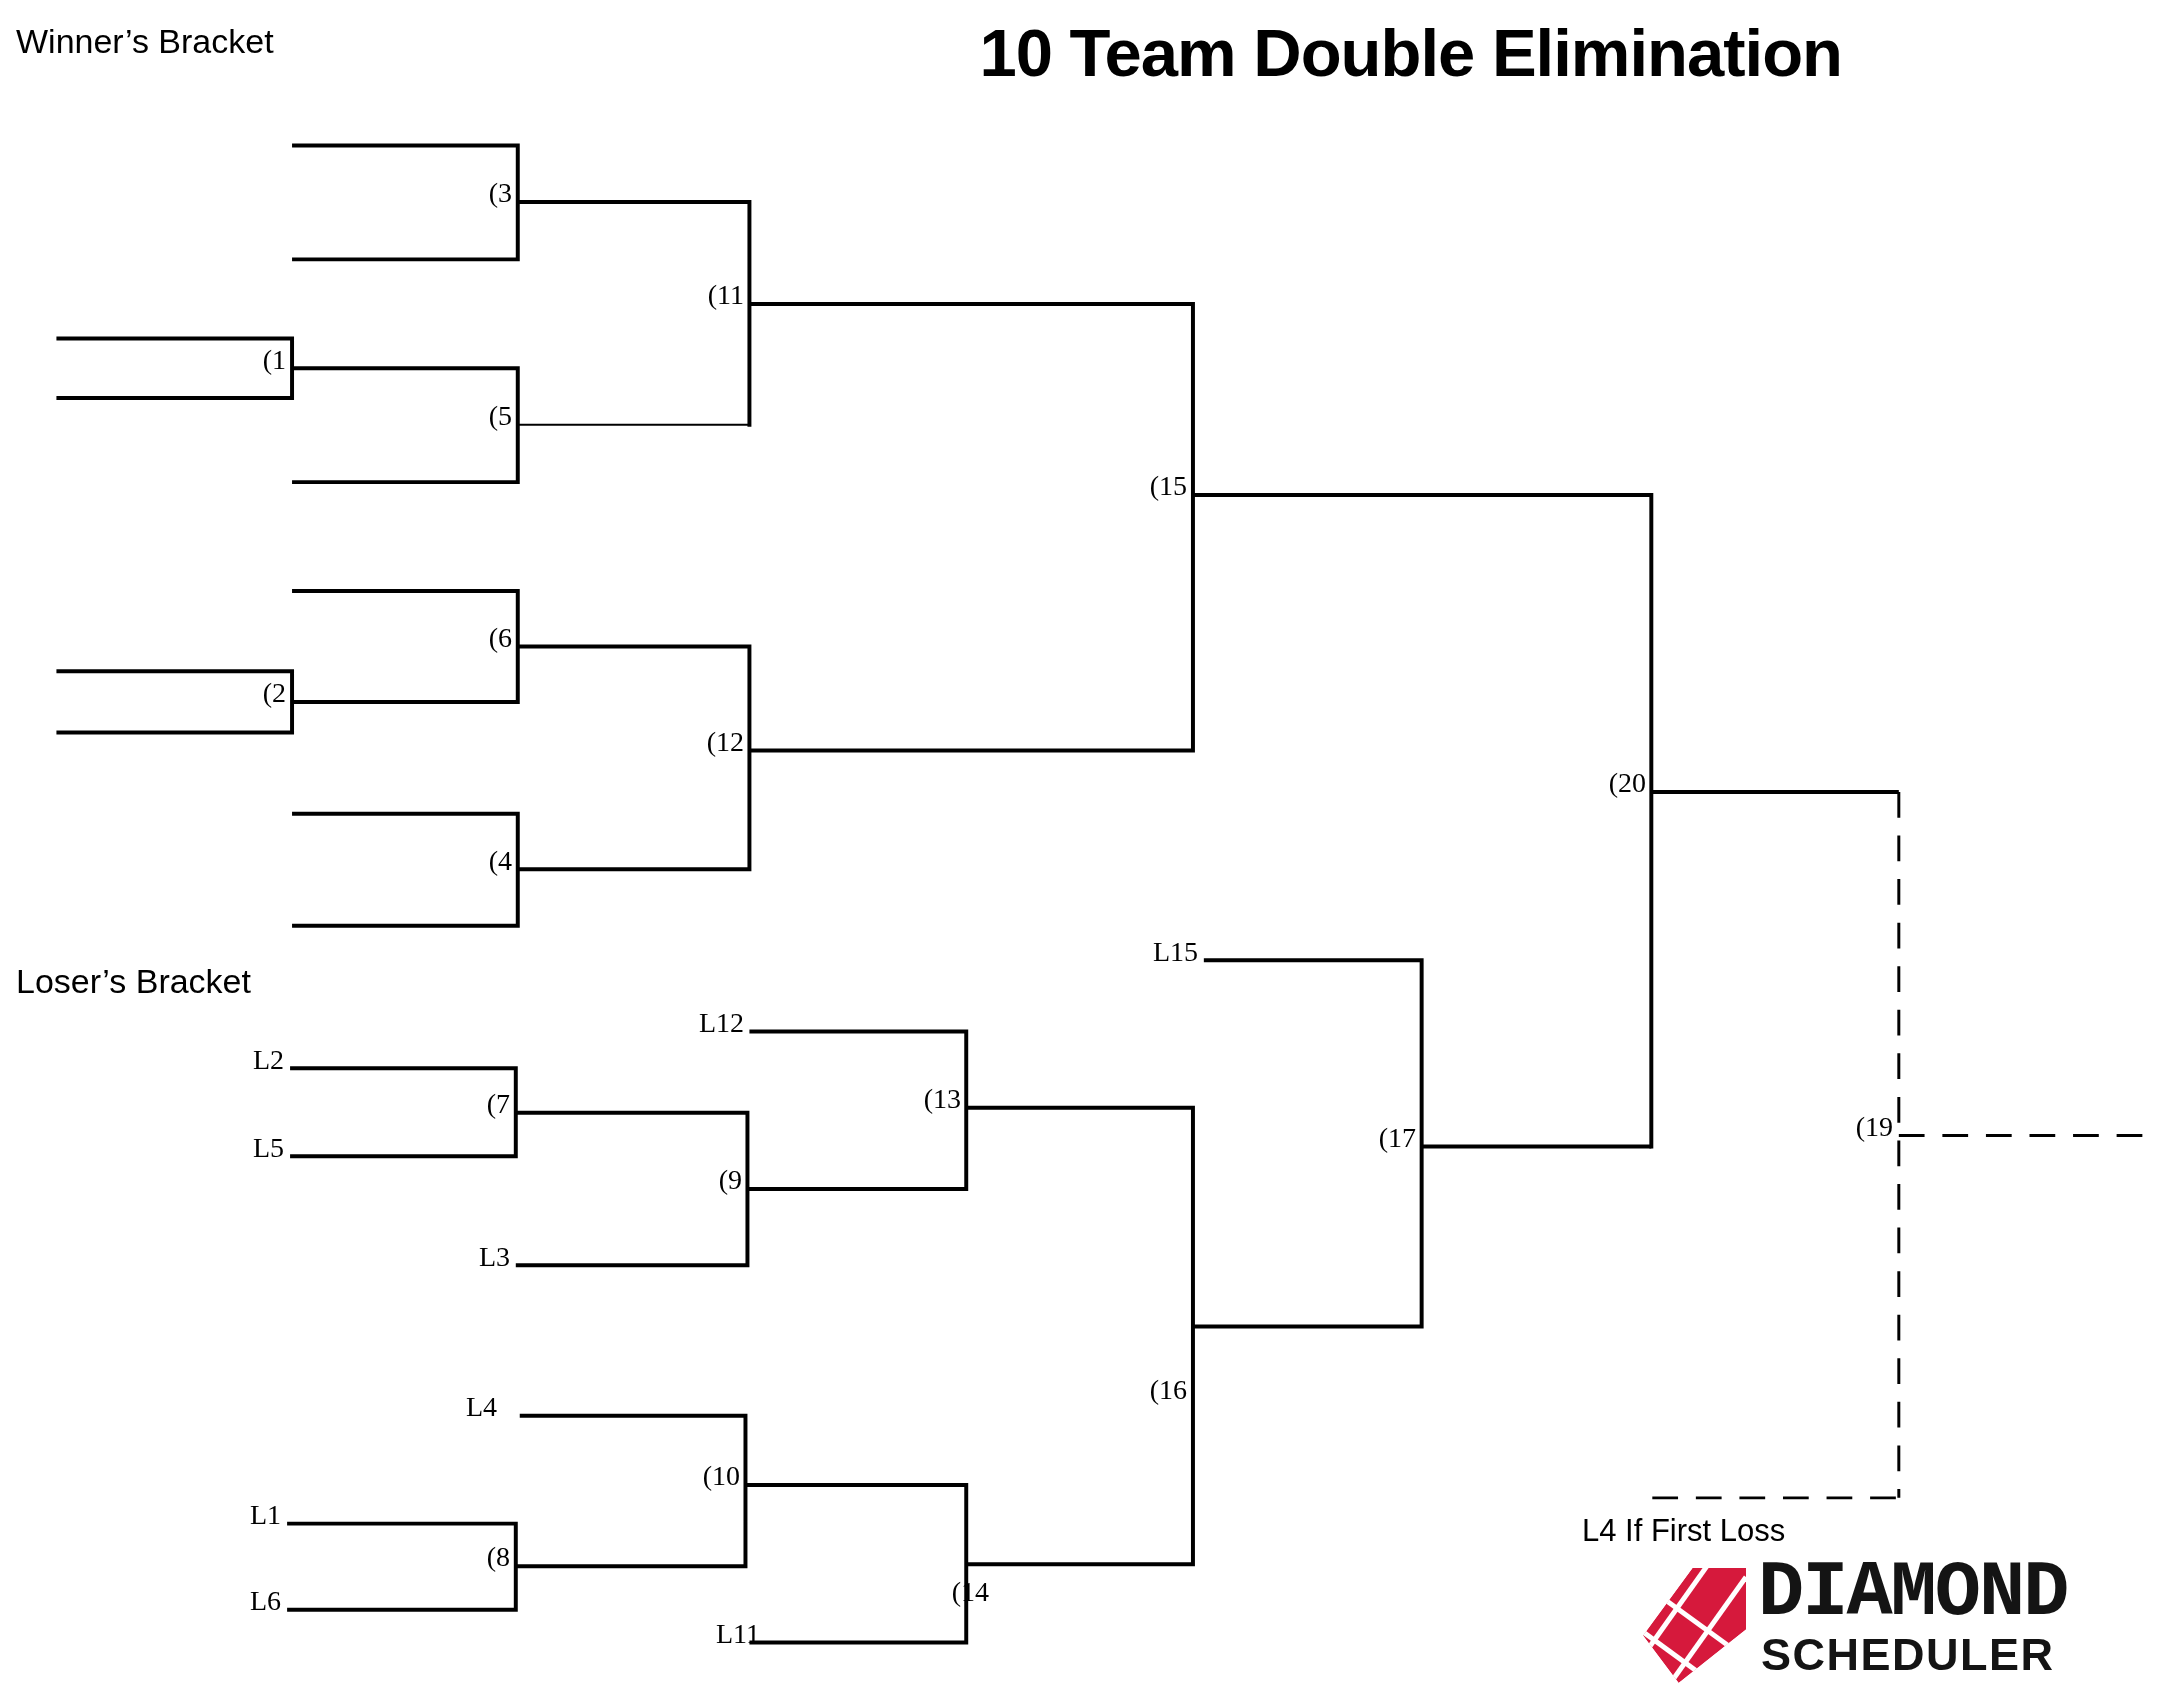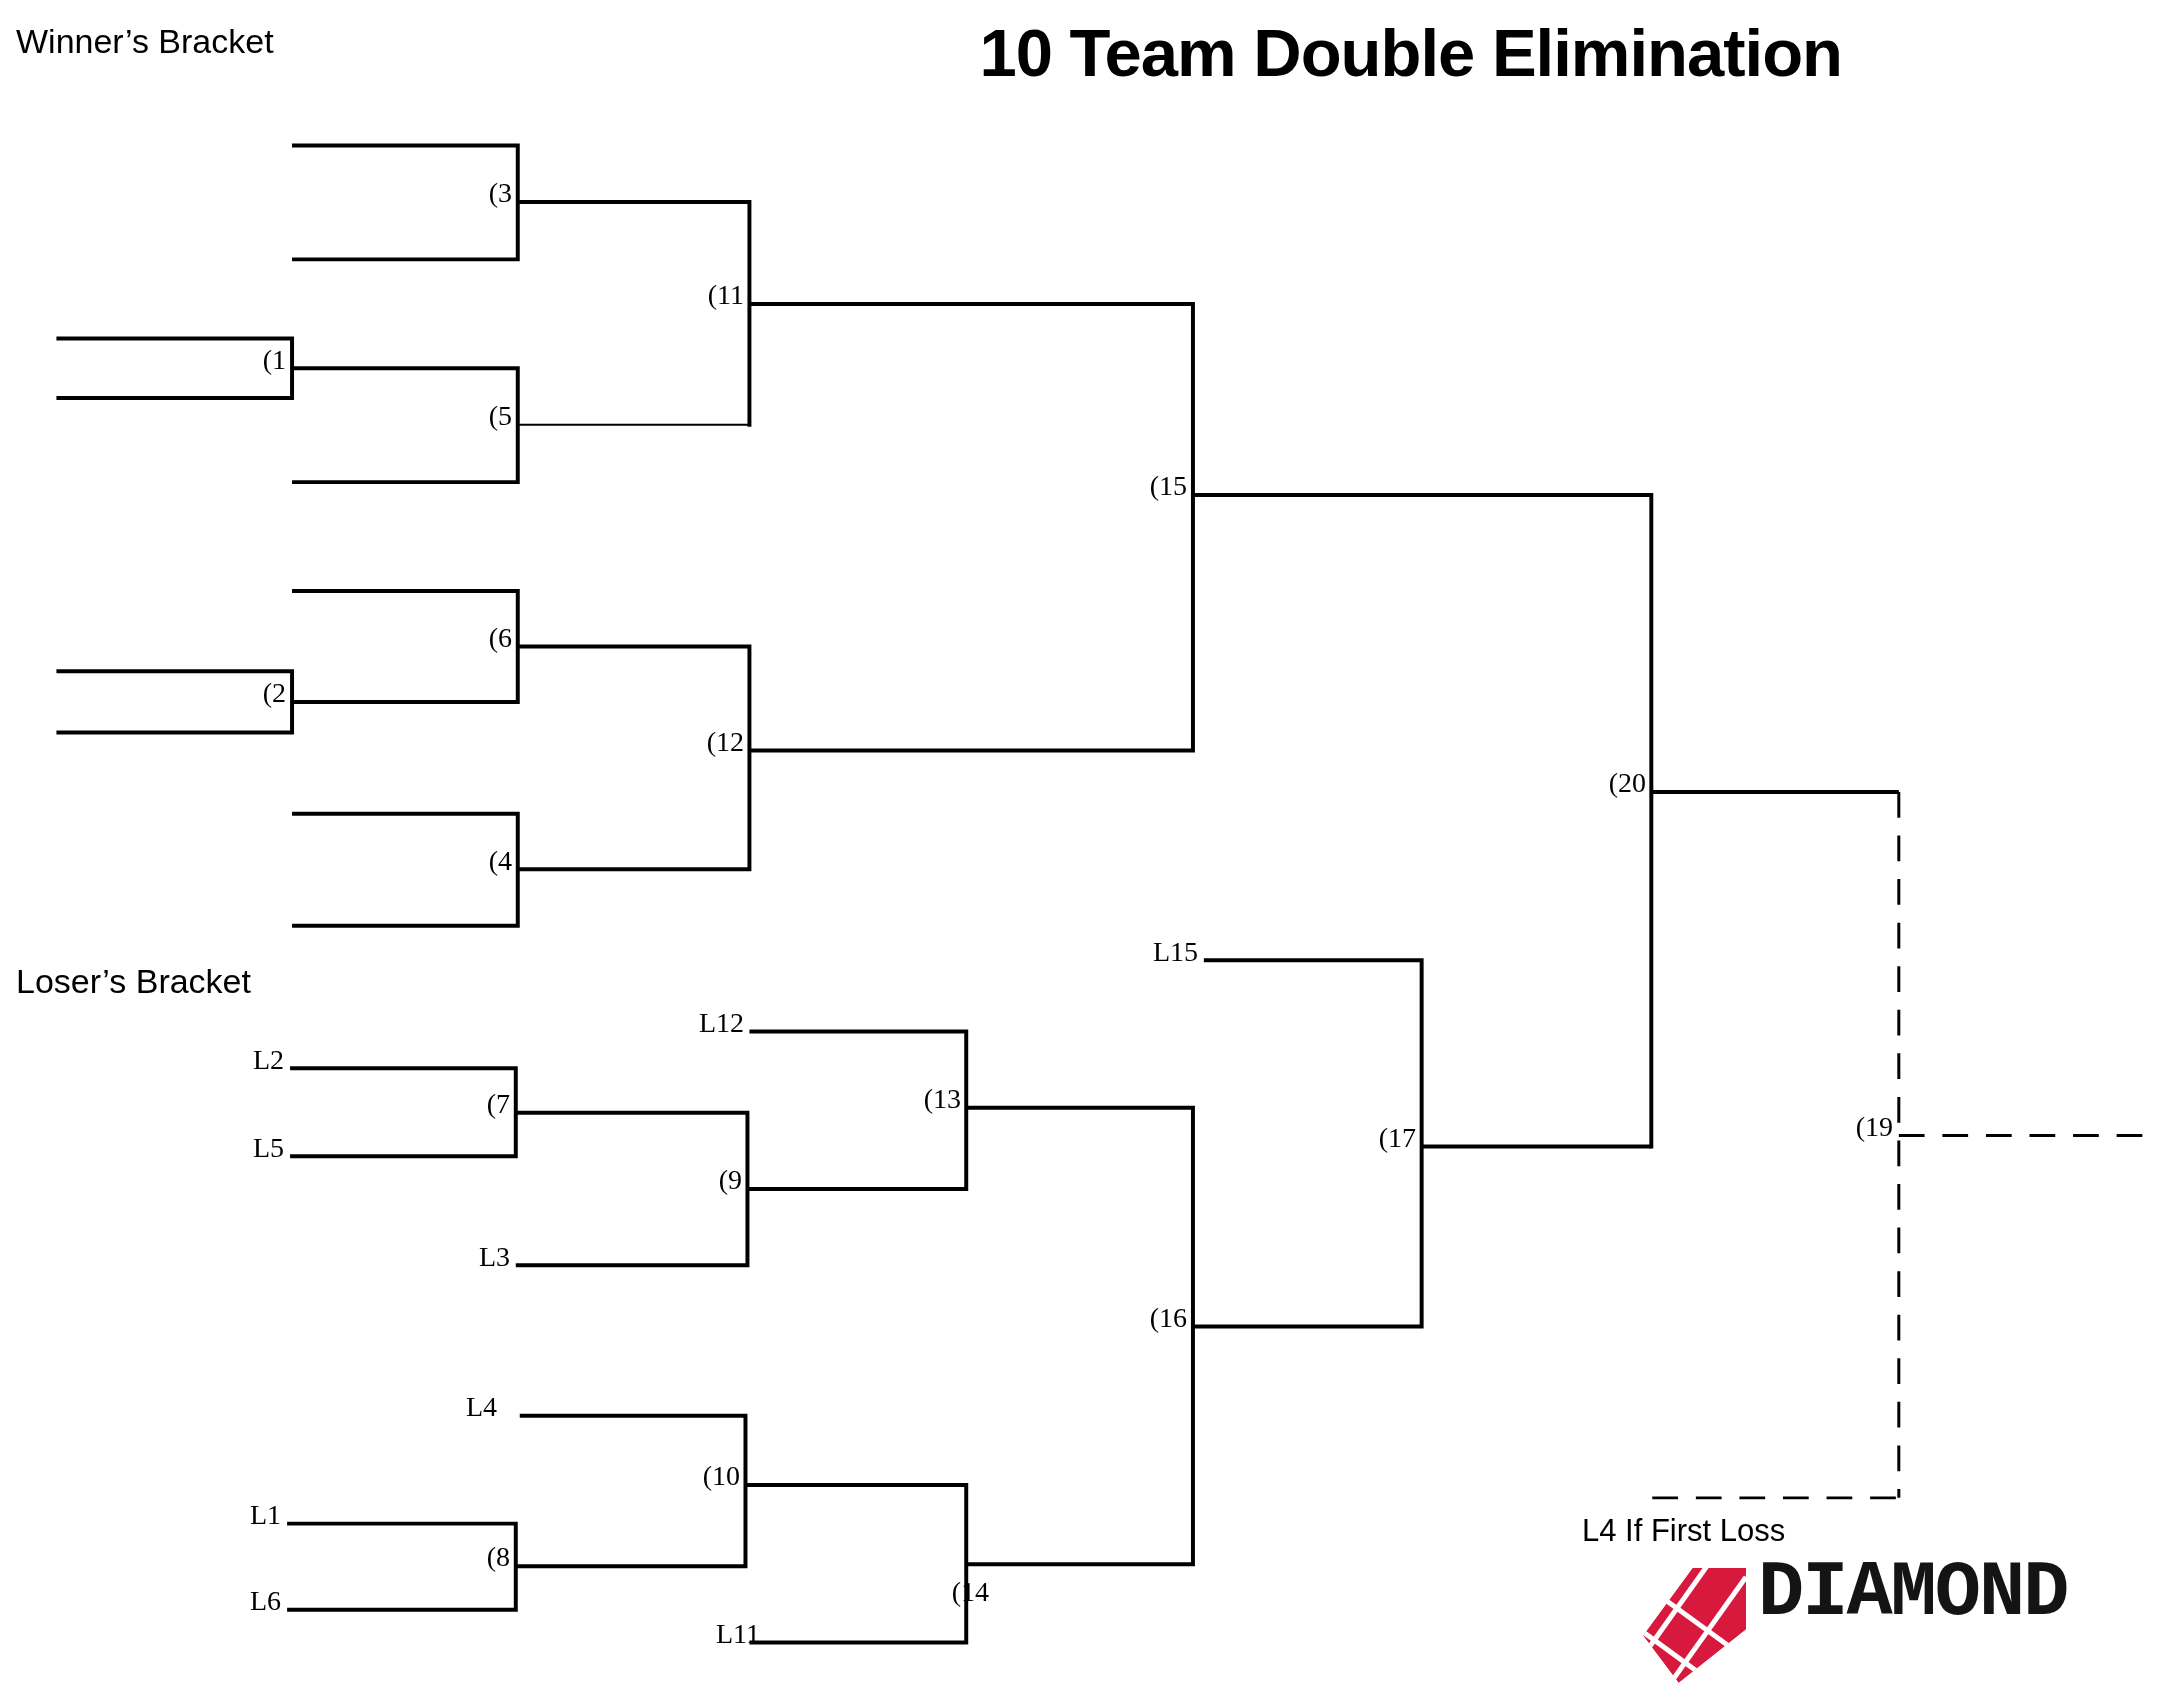--- a/index.html
+++ b/index.html
@@ -110,21 +110,21 @@
   <div class="game-label" style="left:389px;  top:620px;">(6</div>
   <div class="game-label" style="left:387px;  top:1086px;">(7</div>
   <div class="game-label" style="left:387px;  top:1539px;">(8</div>
   <div class="game-label" style="left:619px;  top:1162px;">(9</div>
   <div class="game-label" style="left:617px;  top:1458px;">(10</div>
   <div class="game-label" style="left:621px;  top:277px;">(11</div>
   <div class="game-label" style="left:621px;  top:724px;">(12</div>
   <div class="game-label" style="left:838px;  top:1081px;">(13</div>
   <div class="game-label" style="left:866px;  top:1538px;margin-top:36px;">(14</div>
   <div class="game-label" style="left:1064px; top:468px;">(15</div>
-  <div class="game-label" style="left:1064px; top:1300px;">(16</div>
+  <div class="game-label" style="left:1064px; top:1372px;">(16</div>
   <div class="game-label" style="left:1293px; top:1120px;">(17</div>
   <div class="game-label" style="left:1523px; top:765px;">(20</div>
   <div class="game-label" style="left:1770px; top:1109px;">(19</div>
 
   <div class="feed-label" style="left:185px;  top:1042px;">L2</div>
   <div class="feed-label" style="left:185px;  top:1130px;">L5</div>
   <div class="feed-label" style="left:411px;  top:1239px;">L3</div>
   <div class="feed-label" style="left:645px;  top:1005px;">L12</div>
   <div class="feed-label" style="left:1099px; top:934px;">L15</div>
   <div class="feed-label" style="left:398px;  top:1389px;text-align:center;">L4</div>
@@ -145,16 +145,17 @@
         <path d="M50,0 H104 V62 L36,116 L0,68 Z" fill="#d6193c"></path>
         <g stroke="#ffffff" stroke-width="5" fill="none">
           <path d="M66,-4 L2,86"></path>
           <path d="M104,9 L25,120"></path>
           <path d="M14,26 L120,103"></path>
           <path d="M-6,60 L76,120"></path>
         </g>
       </g>
     </svg>
     <div class="logo-word1">DIAMOND</div>
+    <div class="logo-word2">SCHEDULER</div>
   </div>
 
 </div>
 
 
 </body></html>

